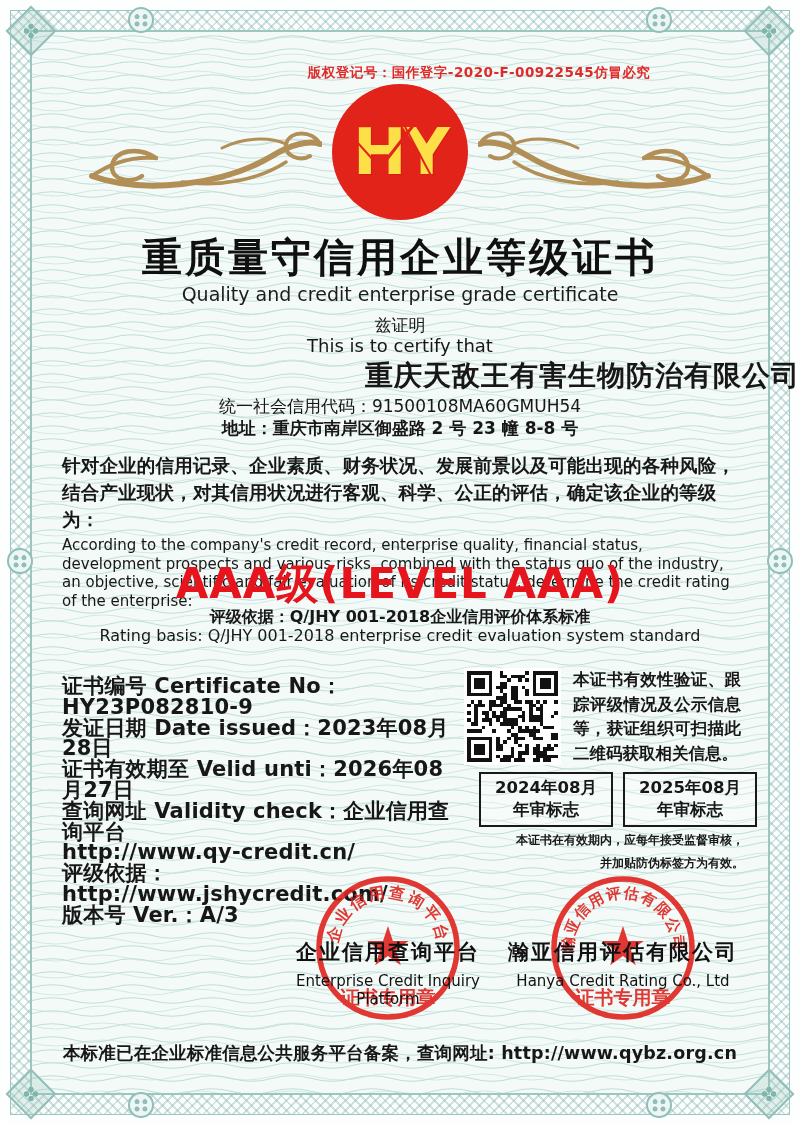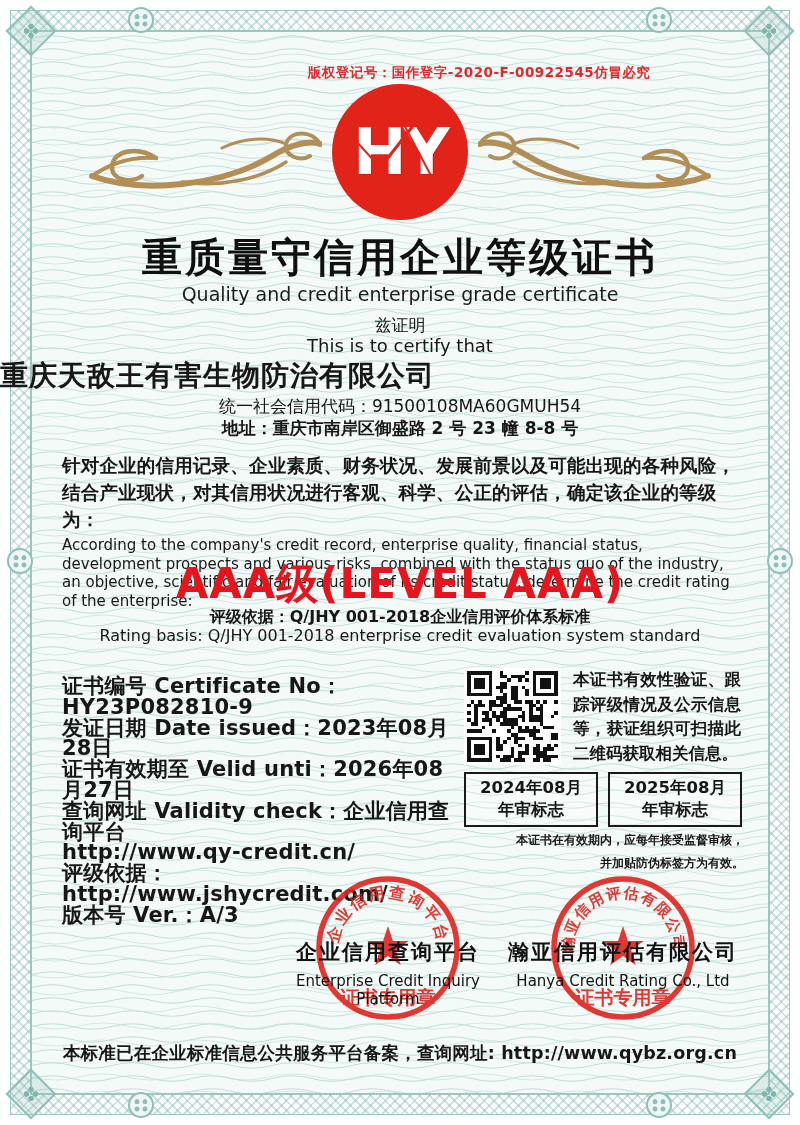--- a/index.html
+++ b/index.html
@@ -54,38 +54,38 @@
     position:absolute; top:64px; left:0; width:100%;
     padding-left:158px; text-align:center;
     font-size:13.5px; font-weight:bold; color:#e02a2a; letter-spacing:.5px;
   }
   .logo {
     position:absolute; top:84px; left:332px; width:136px; height:136px;
     border-radius:50%; background:#e2231a; overflow:hidden;
   }
   .logo-text {
     position:absolute; inset:0; display:flex; align-items:center; justify-content:center;
-    color:#ffffff; font-size:64px; font-weight:900; letter-spacing:-3px;
+    color:#fde047; font-size:64px; font-weight:900; letter-spacing:-3px;
     text-shadow: 1px 1px 0 rgba(180,0,0,.25);
   }
   .crack { position:absolute; background:#e2231a; }
   .crack.c1 { left:42%; top:-8%; width:3px; height:120%; transform:rotate(38deg); }
   .crack.c2 { left:64%; top:-6%; width:2px; height:116%; transform:rotate(-28deg); }
   .crack.c3 { left:24%; top:0;   width:2px; height:100%; transform:rotate(-42deg); }
   .flourish { position:absolute; top:118px; width:250px; height:80px; }
   .flourish.left  { left:72px; }
   .flourish.right { right:72px; transform:scaleX(-1); }
 
   .cert-title { position:absolute; top:230px; width:100%; text-align:center;
     font-size:40px; font-weight:bold; letter-spacing:3px; color:#101010; }
   .cert-subtitle { position:absolute; top:283px; width:100%; text-align:center;
     font-size:19px; color:#1c1c1c; }
   .certify-cn { position:absolute; top:314px; width:100%; text-align:center; font-size:17px; }
   .certify-en { position:absolute; top:335px; width:100%; text-align:center; font-size:18px; }
-  .company { position:absolute; top:357px; width:100%; text-align:left;
+  .company { position:absolute; top:357px; width:100%; text-align:right;
     font-size:28px; font-weight:bold; letter-spacing:1px; }
   .code-line { position:absolute; top:395px; width:100%; text-align:center;
     font-size:17px; font-weight:normal; }
   .addr-line { position:absolute; top:417px; width:100%; text-align:center;
     font-size:17px; font-weight:bold; }
 
   .para { position:absolute; top:452px; left:62px; width:678px; }
   .para-cn { font-size:18.5px; font-weight:bold; line-height:27px; letter-spacing:.2px; }
   .para-en { margin-top:3px; font-size:15px; line-height:18.5px; }
 
@@ -94,21 +94,21 @@
   .basis-cn { position:absolute; top:607px; width:100%; text-align:center;
     font-size:16px; font-weight:bold; }
   .basis-en { position:absolute; top:626px; width:100%; text-align:center; font-size:16px; }
 
   .details { position:absolute; top:676px; left:62px; width:400px;
     font-size:21px; font-weight:700; line-height:20.8px; letter-spacing:.2px; }
   .qr-block { position:absolute; top:668px; left:464px; width:280px; display:flex; gap:12px; }
   .qr-box { width:97px; height:97px; background:#ffffff; padding:3px; flex:none; }
   .qr-note { width:168px; font-size:16.5px; font-weight:bold; line-height:24.5px; text-align:justify; }
 
-  .annual-row { position:absolute; top:772px; left:464px; width:278px; display:flex; gap:10px; }
+  .annual-row { position:absolute; top:772px; left:479px; width:278px; display:flex; gap:10px; }
   .annual-box { flex:1; border:2.5px solid #1a1a1a; text-align:center;
     padding:3px 0 4px; background:rgba(255,255,255,.25); }
   .annual-box div { font-size:16.5px; font-weight:bold; line-height:22px; }
 
   .supervision { position:absolute; top:829px; left:430px; width:314px; text-align:right;
     font-size:12px; font-weight:bold; line-height:22.5px; }
 
   .issuer-col { position:absolute; top:872px; width:240px; text-align:center; }
   .issuer-col.left { left:268px; }
   .issuer-col.right { left:503px; }

